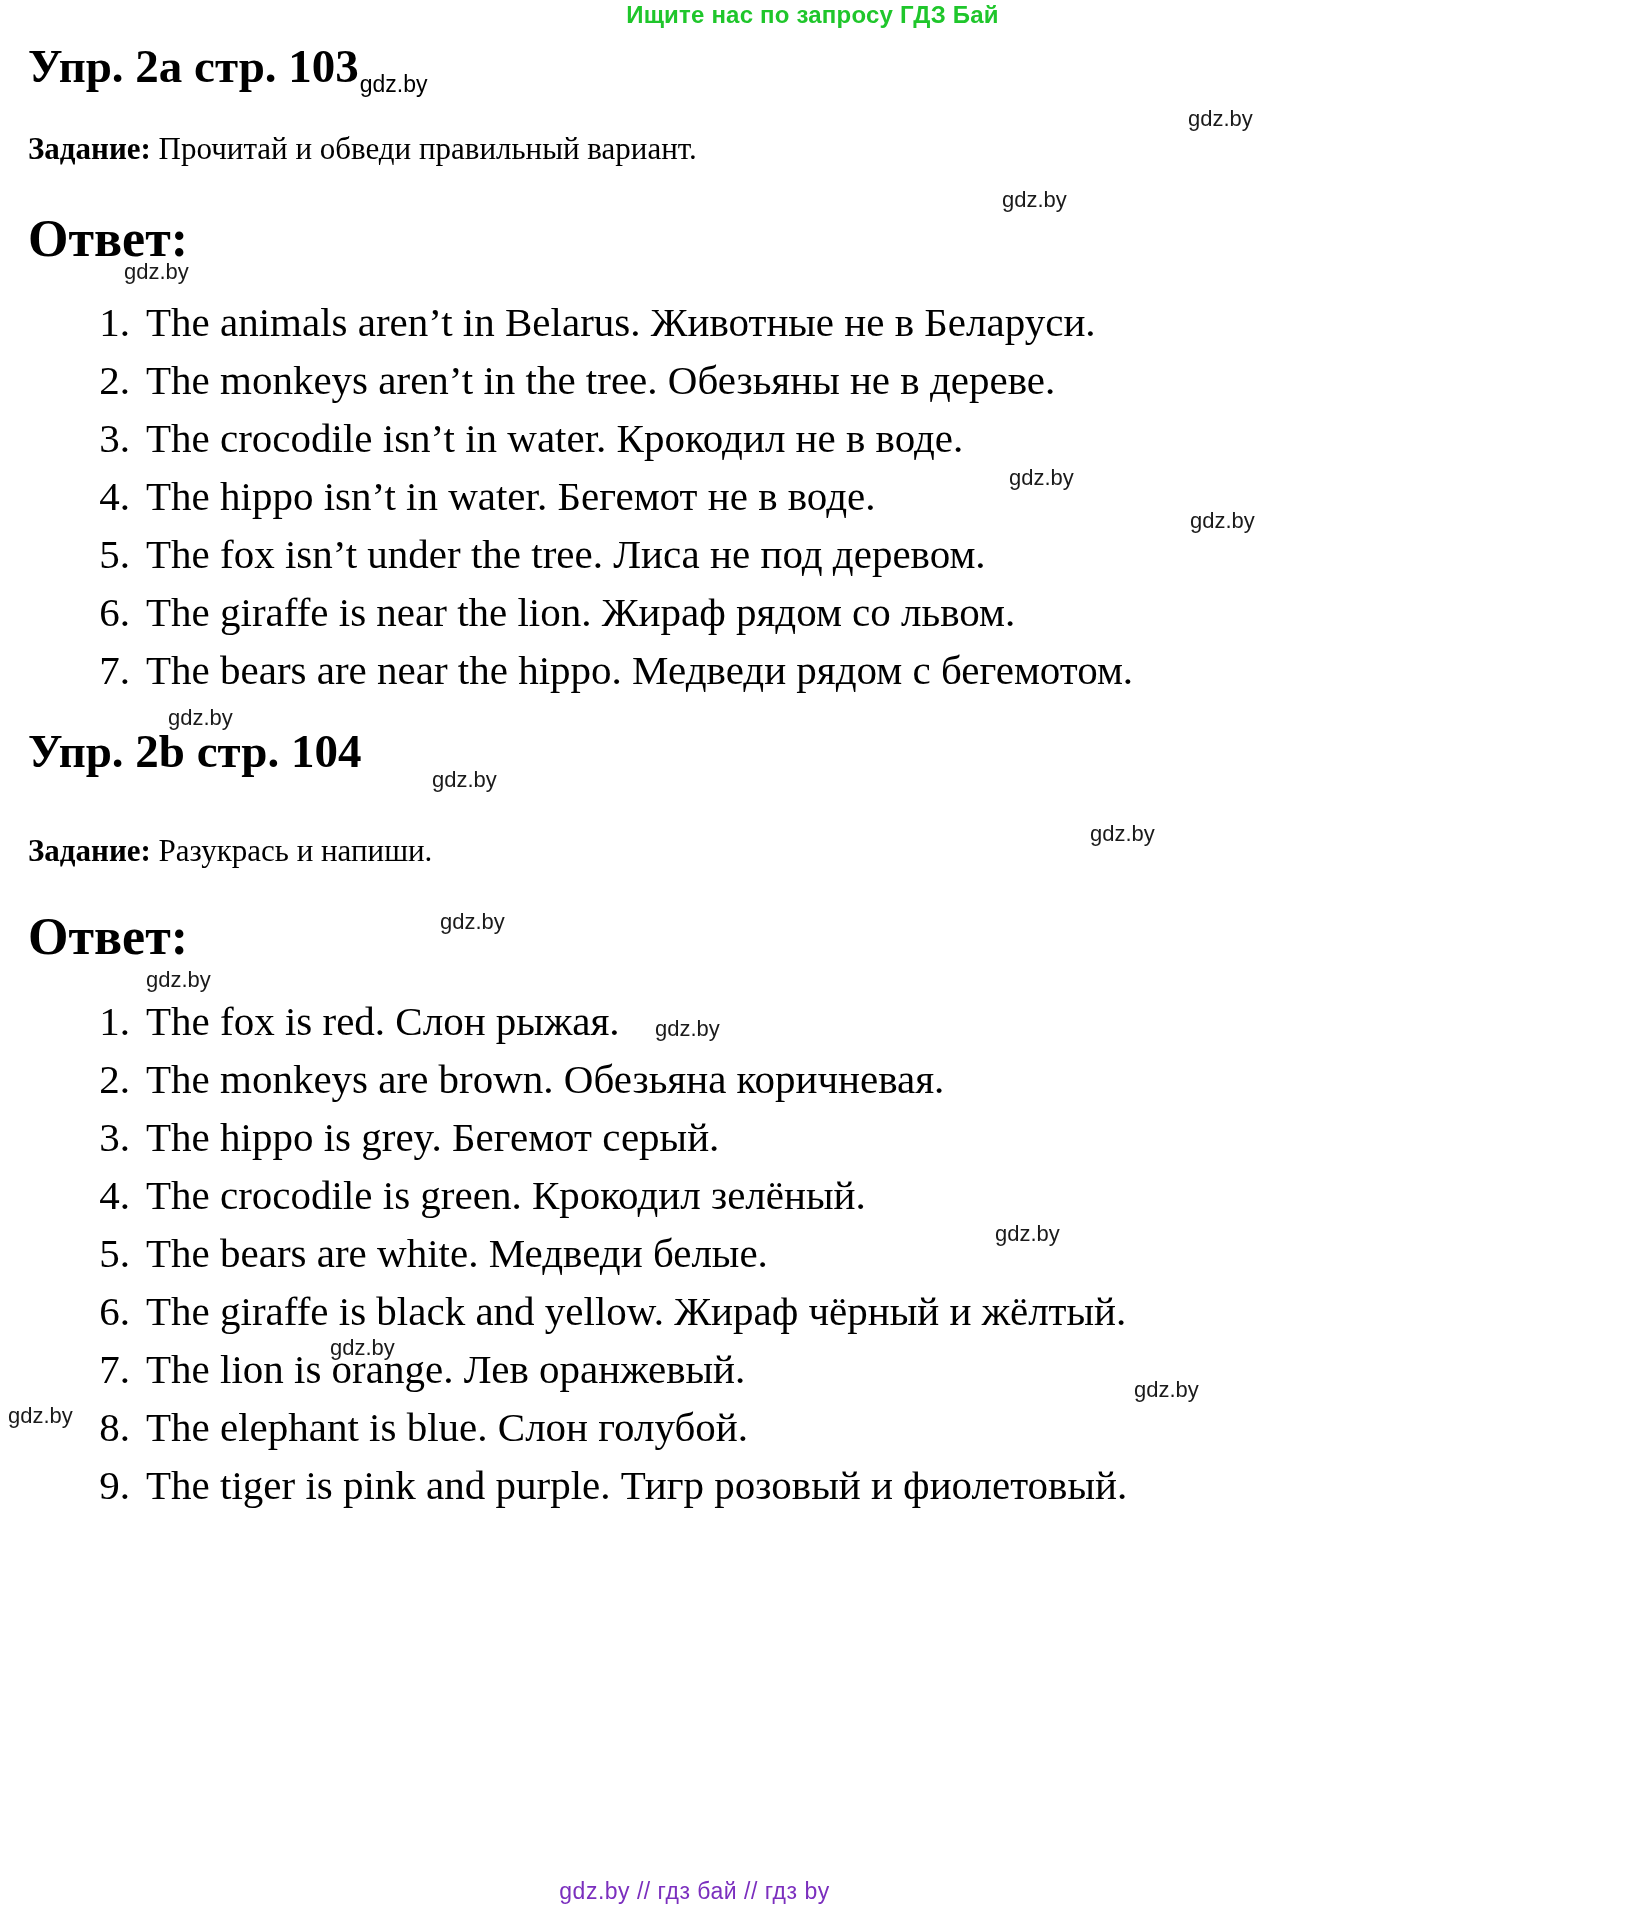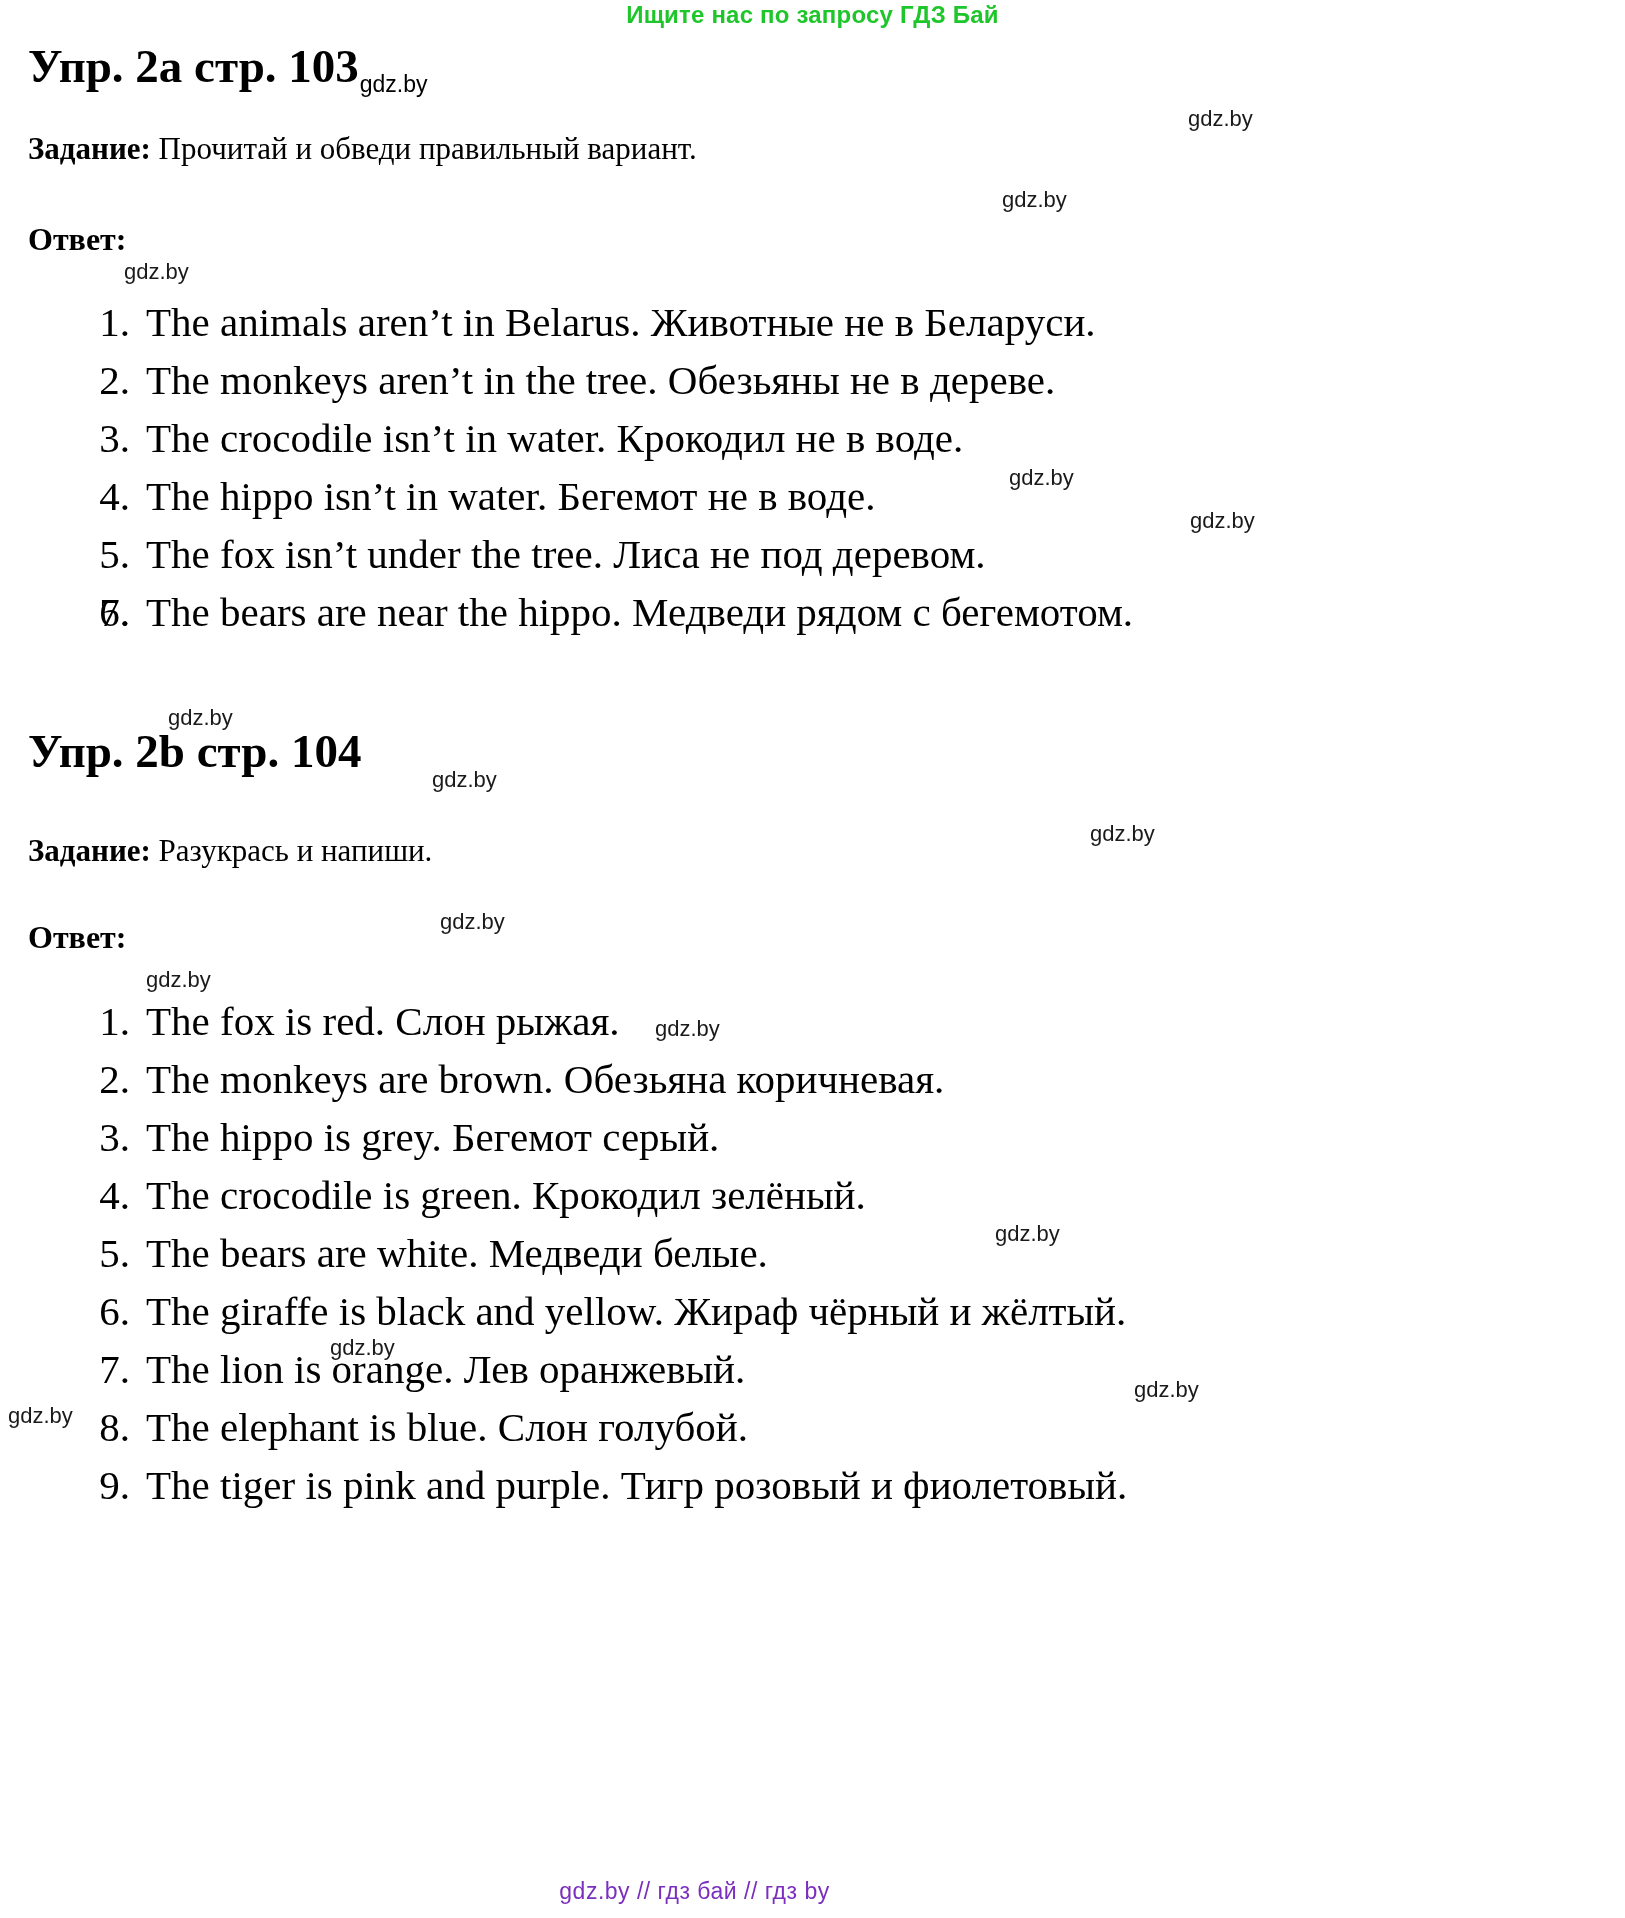--- a/index.html
+++ b/index.html
@@ -63,21 +63,21 @@
     line-height: 48px;
     white-space: nowrap;
   }
   .task-line .lbl {
     font-weight: bold;
   }
 
   .answer-label {
     position: absolute;
     font-weight: bold;
-    font-size: 32px;
+    font-size: 52px;
     line-height: 48px;
   }
 
   
   .ans-list {
     position: absolute;
     margin: 0;
     padding: 0;
     list-style: none;
   }
@@ -135,21 +135,21 @@
   <div class="task-line" style="left:28px; top:125px;"><span class="lbl">Задание:</span> <span>Прочитай и обведи правильный вариант.</span></div>
 
   <div class="answer-label" style="left:28px; top:215px;">Ответ:</div>
 
   <ol class="ans-list" style="left:78px; top:293px;">
     <li><span class="num">1.</span><span class="txt">The animals aren’t in Belarus. Животные не в Беларуси.</span></li>
     <li><span class="num">2.</span><span class="txt">The monkeys aren’t in the tree. Обезьяны не в дереве.</span></li>
     <li><span class="num">3.</span><span class="txt">The crocodile isn’t in water. Крокодил не в воде.</span></li>
     <li><span class="num">4.</span><span class="txt">The hippo isn’t in water. Бегемот не в воде.</span></li>
     <li><span class="num">5.</span><span class="txt">The fox isn’t under the tree. Лиса не под деревом.</span></li>
-    <li><span class="num">6.</span></li>
+    <li><span class="num">6.</span><span class="txt">The giraffe is near the lion. Жираф рядом со львом.</span></li>
     <li><span class="num">7.</span><span class="txt">The bears are near the hippo. Медведи рядом с бегемотом.</span></li>
   </ol>
 
   <div class="ex-title" style="left:28px; top:725px;"><span>Упр. 2b стр. 104</span></div>
 
   <div class="task-line" style="left:28px; top:827px;"><span class="lbl">Задание:</span> <span>Разукрась и напиши.</span></div>
 
   <div class="answer-label" style="left:28px; top:913px;">Ответ:</div>
 
   <ol class="ans-list" style="left:78px; top:992px;">

